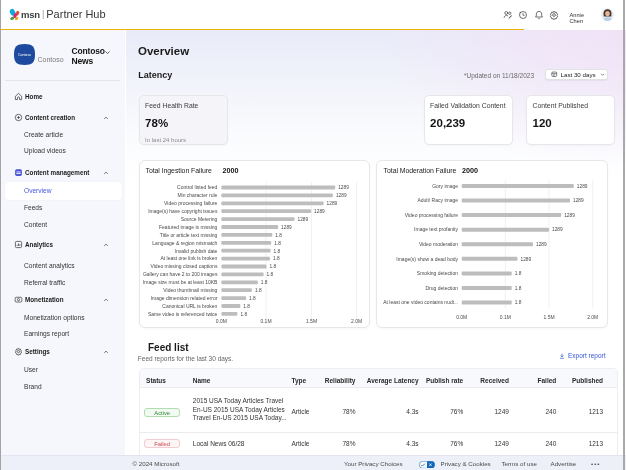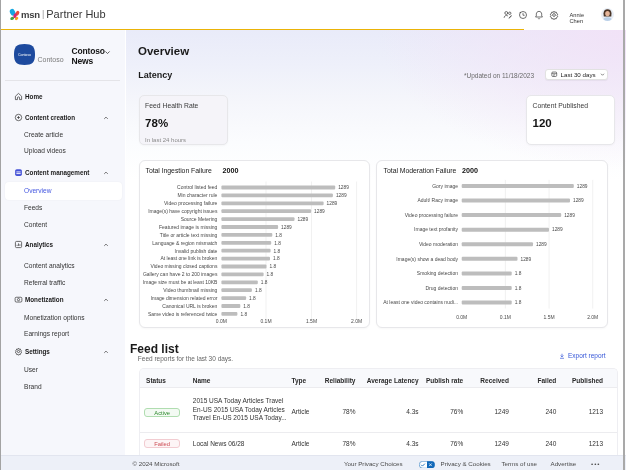--- a/index.html
+++ b/index.html
@@ -34,21 +34,21 @@
   .updated { position:absolute; right:92px; top:42px; font-size:6.5px; color:#6a6a6a; }
   #range-btn { position:absolute; left:419px; top:39px; width:63px; height:11px; background:#fff; border:1px solid #e2e2e2; border-radius:3px; box-shadow:0 1px 1px rgba(0,0,0,0.05); display:flex; align-items:center; font-size:6.2px; color:#222; }
 
   .mcard { position:absolute; top:64.5px; width:89px; height:50.5px; background:#fff; border:1px solid #e7e7ea; border-radius:5px; box-shadow:0 1px 2px rgba(0,0,0,0.03); }
   .mcard .t { position:absolute; left:5.5px; top:6.5px; font-size:6.8px; color:#3a3a3a; }
   .mcard .v { position:absolute; left:5.5px; top:21px; font-size:11.5px; font-weight:bold; color:#141414; }
   .mcard .s { position:absolute; left:5.5px; top:41px; font-size:6px; color:#8a8a8a; }
 
   .chart-card { position:absolute; top:129.5px; background:#fff; border:1px solid #e7e7ea; border-radius:6px; box-shadow:0 1px 2px rgba(0,0,0,0.03); }
 
-  .feedlist-h { position:absolute; left:4px; top:312px; font-size:12px; font-weight:bold; color:#1a1a1a; }
+  .feedlist-h { position:absolute; left:22px; top:312px; font-size:10px; font-weight:bold; color:#1a1a1a; }
   .feedlist-s { position:absolute; left:11.8px; top:324.5px; font-size:6.5px; color:#666; }
   .export { position:absolute; left:433px; top:322.5px; font-size:6.5px; color:#3657d8; }
 
   #table { position:absolute; left:12.6px; top:338px; width:479px; height:87px; background:#fff; border:1px solid #eeeef2; border-radius:5px 5px 0 0; border-bottom:none; overflow:hidden; }
   .th { position:absolute; top:2.5px; height:18.5px; line-height:18.5px; font-size:6.5px; font-weight:bold; color:#2a2a2a; white-space:nowrap; }
   .td { position:absolute; font-size:6.5px; color:#333; white-space:nowrap; }
   #thead-bg { position:absolute; left:0; top:0; width:479px; height:18.5px; background:#f8f9fc; border-bottom:1px solid #ececef; }
   .rowsep { position:absolute; left:0; width:479px; height:1px; background:#ececef; }
   .badge { position:absolute; width:36px; height:9px; border-radius:3px; font-size:5.8px; display:flex; align-items:center; justify-content:center; }
   .badge.active { left:4.6px; background:#f3faf3; border:1px solid #b0ddb0; color:#2f8a2f; }
@@ -188,20 +188,24 @@
       <svg style="margin-left:4px" width="5" height="5" viewBox="0 0 10 10" fill="none" stroke="#444" stroke-width="1.3">
           <path d="M2 3.5l3 3 3-3"></path>
         </svg>
     </div>
 
     <div class="mcard" style="left:12.6px; background:#f5f4f9;">
       <div class="t">Feed Health Rate</div>
         <div class="v">78%</div>
         <div class="s">In last 24 hours</div>
     </div>
+    <div class="mcard" style="left:297.6px;">
+        <div class="t">Failed Validation Content</div>
+        <div class="v">20,239</div>
+      </div>
     <div class="mcard" style="left:400px;">
         <div class="t">Content Published</div>
         <div class="v">120</div>
       </div>
 
     <div class="chart-card" style="left:12.6px; width:231.4px; height:168px;" id="chart1"><svg width="230" height="166" viewBox="0 0 230 166">
           <text x="5.5" y="11.5" font-size="6.9" letter-spacing="-0.05" fill="#222" font-family="Liberation Sans">Total Ingestion Failure</text>
           <text x="82.4" y="11.5" font-size="7.2" font-weight="bold" fill="#111" font-family="Liberation Sans">2000</text>
           <line x1="126" y1="20.5" x2="126" y2="158.9" stroke="#ebebeb" stroke-width="0.7"></line>
           <line x1="171.5" y1="20.5" x2="171.5" y2="158.9" stroke="#ebebeb" stroke-width="0.7"></line>

